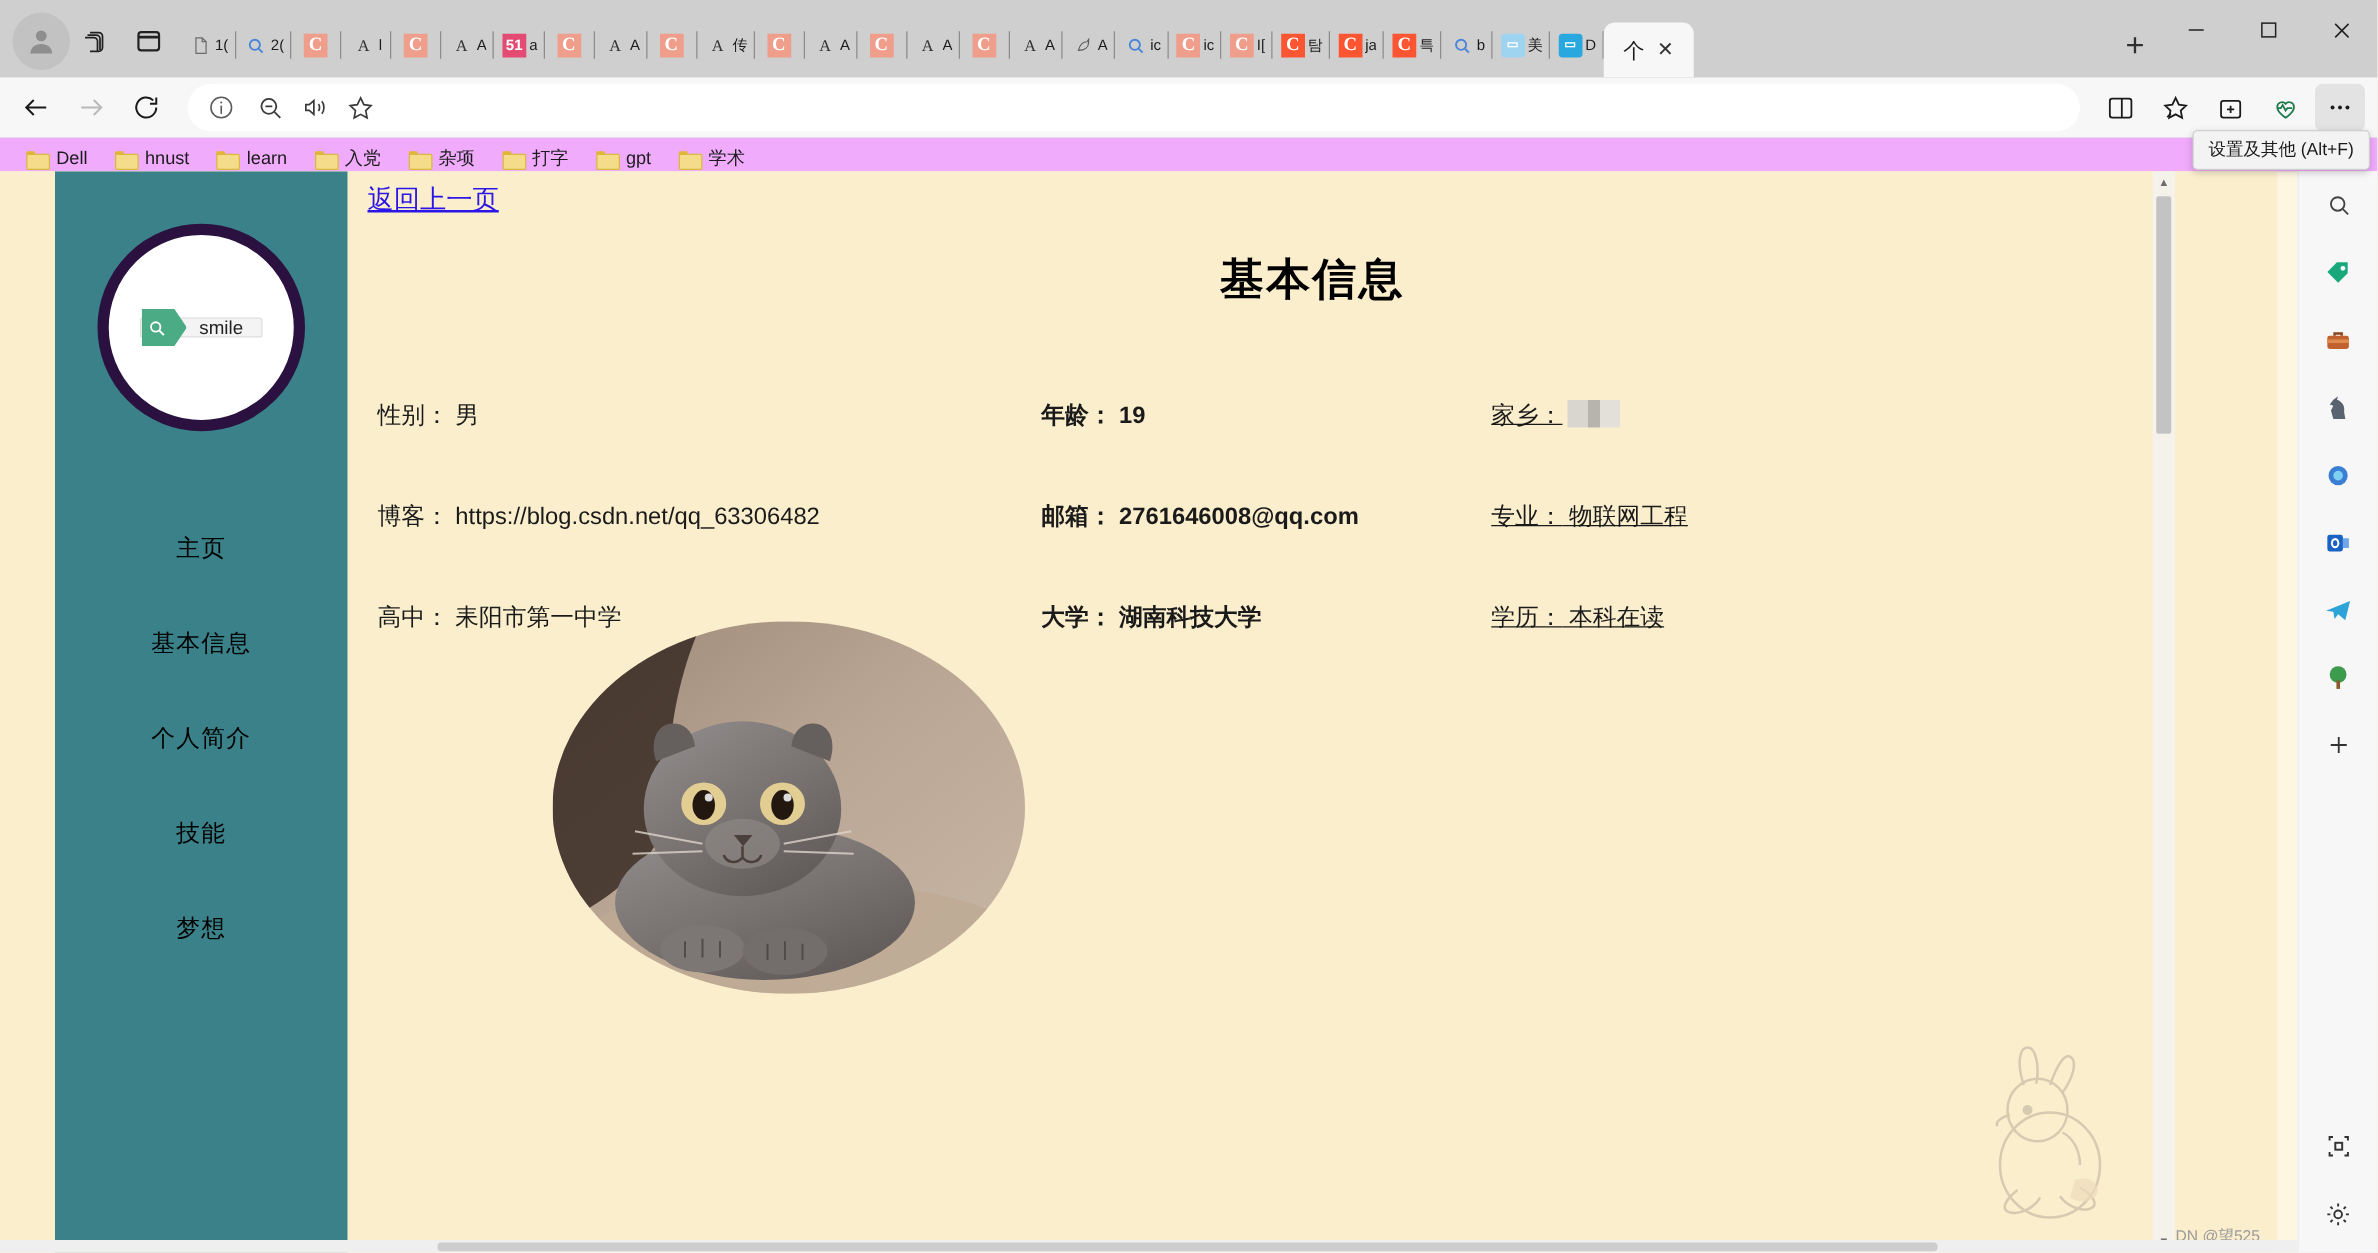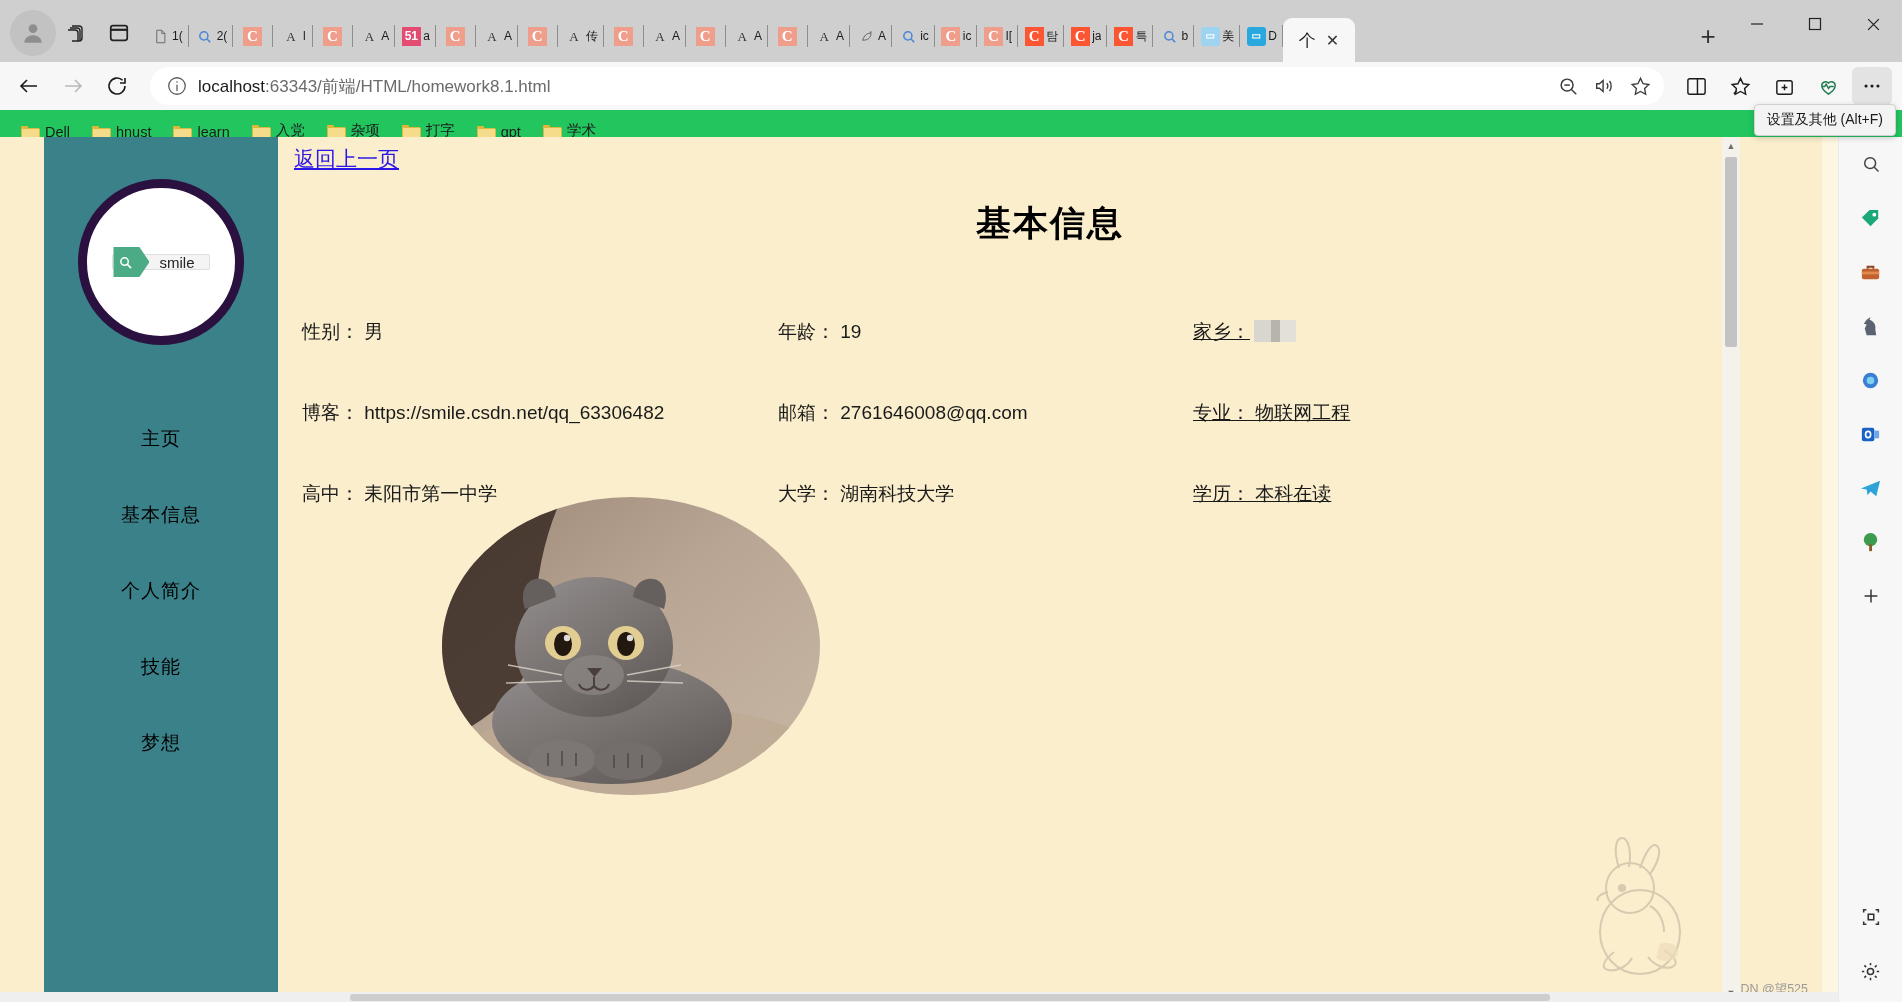--- a/index.html
+++ b/index.html
@@ -82,21 +82,21 @@
 
   
   .tooltip {
     position: absolute; right: 6px; top: 42px; background: #f3f3f3; border: 1px solid #d0d0d0;
     border-radius: 4px; padding: 6px 12px; font-size: 14px; color: #1b1b1b; z-index: 50;
     box-shadow: 0 2px 6px rgba(0,0,0,.18); white-space: nowrap;
   }
 
   
   .bookmarks {
-    height: 34px; background: #22c55e; display:flex; align-items:flex-end; padding: 0 12px; gap: 4px;
+    height: 34px; background: #f0abfc; display:flex; align-items:center; padding: 0 12px; gap: 4px;
     border-bottom: 1px solid #eaeaea;
   }
   .bm { display:flex; align-items:center; gap: 7px; padding: 3px 9px; border-radius: 5px; }
   .bm-label { font-size: 14.5px; color: #1b1b1b; white-space: nowrap; }
   .folder-ico { width: 17px; height: 14px; position: relative; flex: 0 0 auto; }
   .folder-ico::before {
     content:""; position:absolute; left:0; top:1px; width: 7px; height: 3px;
     background: #e2b535; border-radius: 1px 1px 0 0;
   }
   .folder-ico::after {
@@ -143,21 +143,21 @@
   }
   .page-title {
     text-align: center; margin-top: 63px; font-size: 35px; font-weight: 700;
     color: #000; letter-spacing: 2px;
   }
 
   .info-grid { margin-top: 44px; position: relative; }
   .info-row { display: flex; align-items: center; height: 81px; position: relative; padding-left: 20px; }
   .cell { font-size: 19px; color: #1a1a1a; white-space: nowrap; }
   .cell.c1 { position: absolute; left: 24px; }
-  .cell.c2 { position: absolute; left: 500px; }
+  .cell.c2 { position: absolute; left: 555px; font-weight: bold; }
   .cell.c3 { position: absolute; left: 915px; text-decoration: underline; }
   .redacted {
     display:inline-block; width: 42px; height: 22px; vertical-align: -4px; margin-left: 4px;
     background: linear-gradient(90deg,#d8d6cf 0 40%, #b6b4ad 40% 62%, #e2e0d8 62% 100%);
     filter: blur(0.6px);
   }
 
   
   .photo {
     position: absolute; left: 164px; top: 360px; width: 378px; height: 298px;
@@ -444,21 +444,20 @@
     </div>
 
     <div class="omnibox">
       <div class="info-ico">
         <svg width="22" height="22" viewBox="0 0 24 24" fill="none" stroke="#5a5a5a" stroke-width="1.4">
           <circle cx="12" cy="12" r="9"></circle>
             <path d="M12 11v6" stroke-linecap="round"></path>
             <circle cx="12" cy="7.6" r=".9" fill="#5a5a5a" stroke="none"></circle>
         </svg>
       </div>
-      <div class="url-text"><b>localhost</b><span>:63343/前端/HTML/homework8.1.html</span></div>
       <div class="omni-action">
         <svg width="22" height="22" viewBox="0 0 24 24" fill="none" stroke="#3a3a3a" stroke-width="1.6">
           <circle cx="11" cy="11" r="6.5"></circle>
             <path d="M16 16l5 5"></path>
             <path d="M8 11h6"></path>
         </svg>
       </div>
       <div class="omni-action">
         <svg width="22" height="22" viewBox="0 0 24 24" fill="none" stroke="#3a3a3a" stroke-width="1.5">
           <path d="M4 9.5h3l4-3.5v12l-4-3.5H4z"></path>
@@ -581,21 +580,21 @@
         <a class="backlink">返回上一页</a>
         <h1 class="page-title">基本信息</h1>
 
         <div class="info-grid">
             <div class="info-row">
               <div class="cell c1"><span>性别：</span><span> 男</span></div>
               <div class="cell c2"><span>年龄：</span><span> 19</span></div>
               <div class="cell c3"><span>家乡：</span><span class="redacted"></span></div>
             </div>
             <div class="info-row">
-              <div class="cell c1"><span>博客：</span><span> https://smile.csdn.net/qq_63306482</span></div>
+              <div class="cell c1"><span>博客：</span><span> https://blog.csdn.net/qq_63306482</span></div>
               <div class="cell c2"><span>邮箱：</span><span> 2761646008@qq.com</span></div>
               <div class="cell c3"><span>专业：</span><span> 物联网工程</span></div>
             </div>
             <div class="info-row">
               <div class="cell c1"><span>高中：</span><span> 耒阳市第一中学</span></div>
               <div class="cell c2"><span>大学：</span><span> 湖南科技大学</span></div>
               <div class="cell c3"><span>学历：</span><span> 本科在读</span></div>
             </div>
           </div>
 

